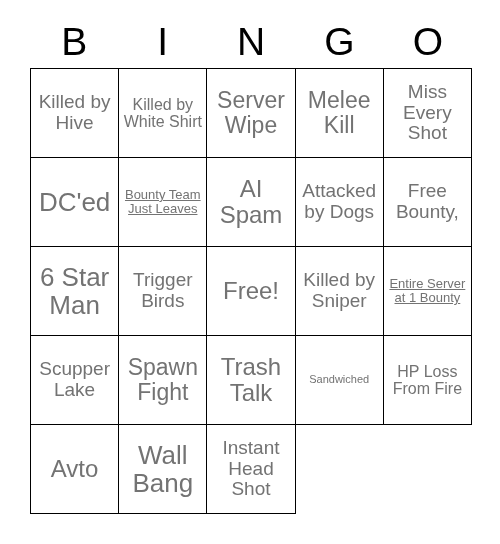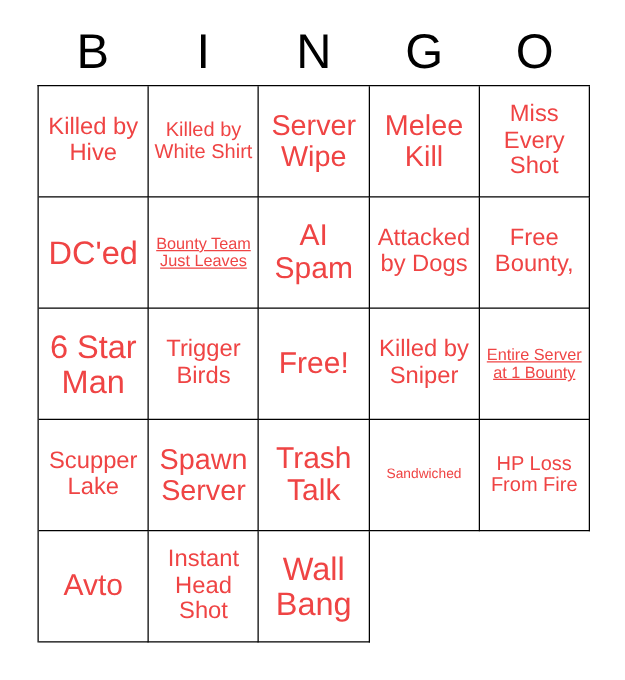--- a/index.html
+++ b/index.html
@@ -63,21 +63,21 @@
     justify-content: center;
     text-align: center;
     padding: 1px 2px;
     overflow: hidden;
   }
   .cell-text {
     display: block;
     width: 100%;
     line-height: 1.08;
     word-wrap: break-word;
-    color: #ef4444;
+    color: #737373;
   }
   
   .t-xxl .cell-text { font-size: 24px; }
   .t-xl  .cell-text { font-size: 26px; }
   .t-lg  .cell-text { font-size: 23px; }
   .t-md  .cell-text { font-size: 19px; }
   .t-sm  .cell-text { font-size: 16px; }
   .t-xs  .cell-text { font-size: 13px; text-decoration: underline; }
   .t-xxs .cell-text { font-size: 11px; }
 </style>
@@ -141,36 +141,36 @@
         <span class="cell-text">Killed by Sniper</span>
       </div>
     <div class="cell t-xs">
         <span class="cell-text">Entire Server at 1 Bounty</span>
       </div>
 
     <div class="cell t-md">
         <span class="cell-text">Scupper Lake</span>
       </div>
     <div class="cell t-lg">
-        <span class="cell-text">Spawn Server</span>
+        <span class="cell-text">Spawn Fight</span>
       </div>
     <div class="cell t-xxl">
         <span class="cell-text">Trash Talk</span>
       </div>
     <div class="cell t-xxs">
         <span class="cell-text">Sandwiched</span>
       </div>
 
     <div class="cell t-sm">
         <span class="cell-text">HP Loss From Fire</span>
       </div>
     <div class="cell t-xxl">
         <span class="cell-text">Avto</span>
       </div>
+    <div class="cell t-xl">
+        <span class="cell-text">Wall Bang</span>
+      </div>
     <div class="cell t-md">
         <span class="cell-text">Instant Head Shot</span>
-      </div>
-    <div class="cell t-xl">
-        <span class="cell-text">Wall Bang</span>
       </div>
   </div>
 
 </div>
 
 </body></html>

